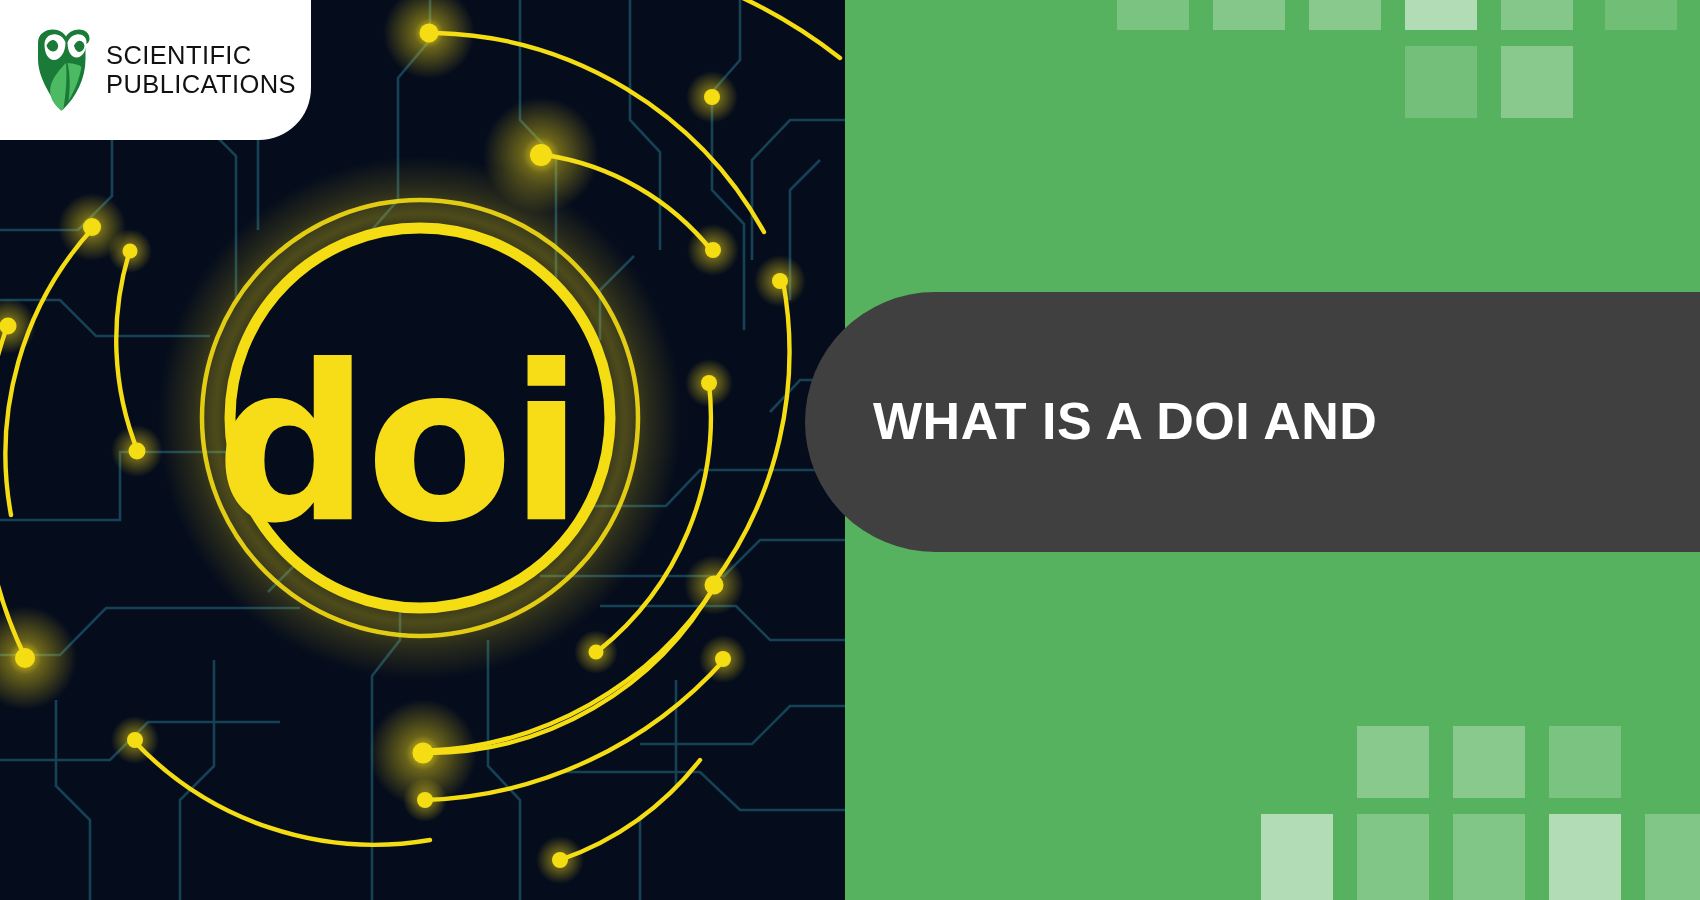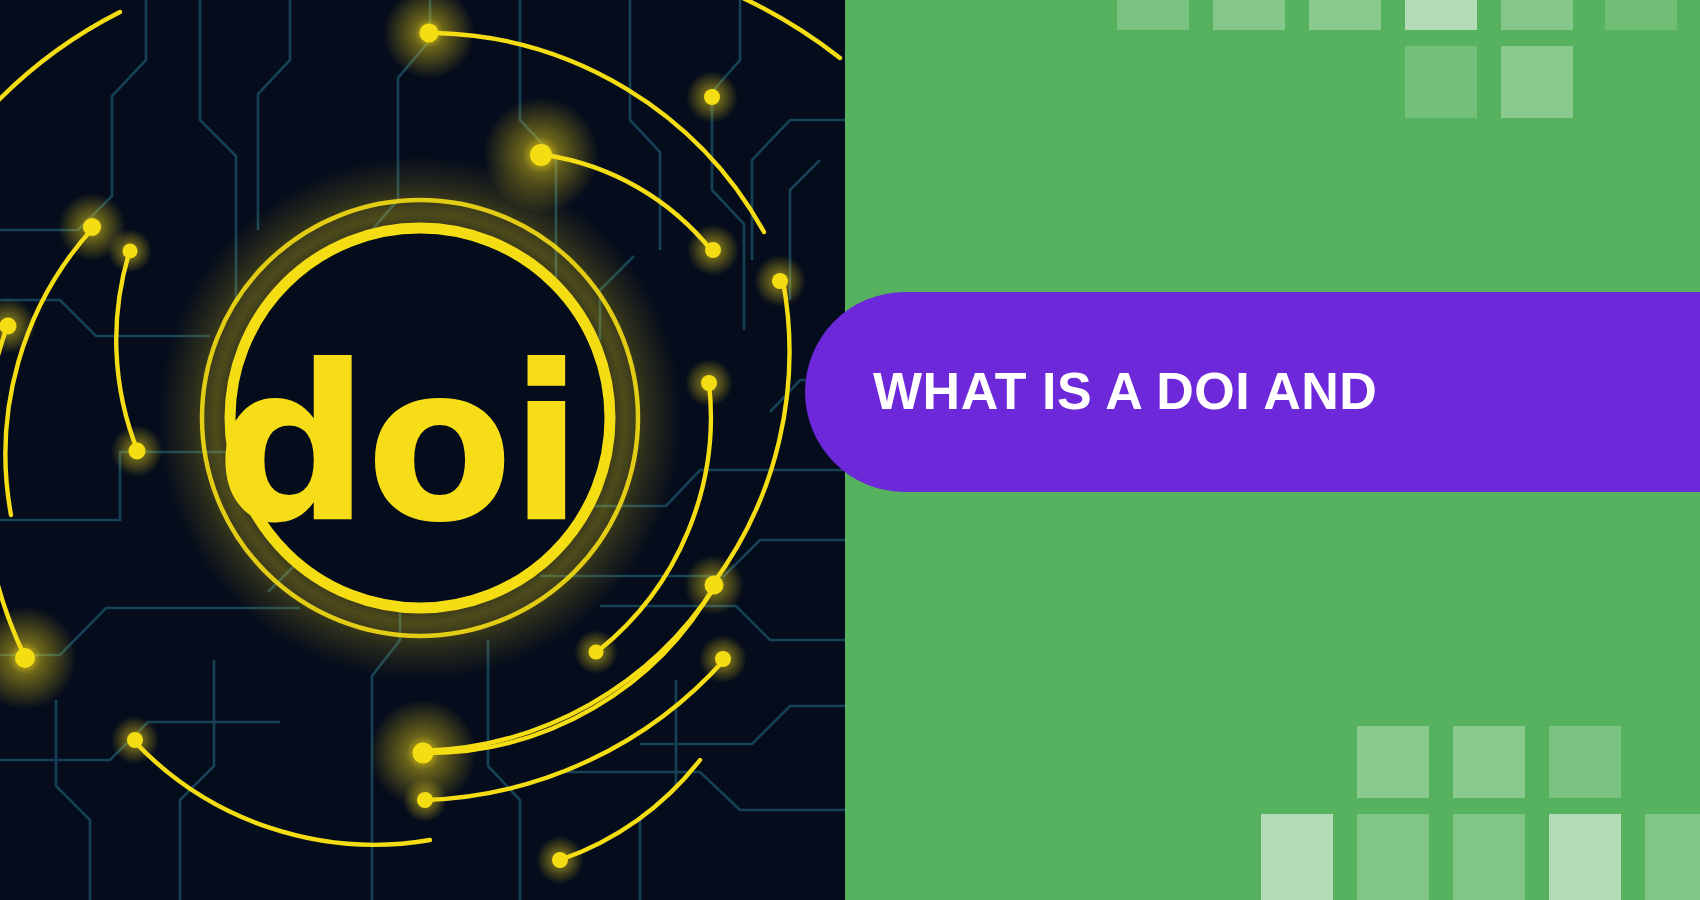--- a/index.html
+++ b/index.html
@@ -65,22 +65,22 @@
     letter-spacing:0.4px;
     color:#111111;
     font-weight:400;
   }
   .logo-text span + span { margin-top:4px; }
 
   
   .title-banner {
     position:absolute;
     left:805px; top:292px;
-    width:895px; height:200px;
-    background:#6d28d9;
+    width:895px; height:260px;
+    background:#404040;
     border-top-left-radius:140px;
     border-bottom-left-radius:140px;
     z-index:30;
   }
   .title-text {
     position:absolute;
     left:68px;
     top:50%;
     transform:translateY(-50%);
     width:700px;
@@ -263,14 +263,43 @@
         <div class="sq" style="left: 800px; top: 814px; width: 72px; height: 86px; opacity: 0.26;"></div>
       </div>
   </div>
 
   <div class="title-banner">
     <div class="title-text">
       <span class="line">WHAT IS A DOI AND</span>
     </div>
   </div>
 
+  <div class="logo-card">
+    <svg class="logo-owl" viewBox="0 0 56 82">
+      <path d="M4 14 C4 5 11 0.5 19 0.5 C25 0.5 29.5 3.5 32 7.5
+               C34.5 3.5 39 0.5 45 0.5 C51.5 0.5 55.5 4.5 55.5 9.5
+               C55.5 12.5 54 14.5 51.5 15.5 L51.5 30
+               C51.5 50 42 68 29 80.5 C27.5 82 26 81.5 25.5 79.5
+               C16 66 4 48 4 30 Z" fill="#1a7a37"></path>
+      <path d="M10.5 15.5 C10.5 8.5 16 4.5 22.5 5.5
+               C27 6.2 30 9.5 31.5 13.5
+               C31.5 24 25.5 31 20 31
+               C14 31 10.5 24 10.5 15.5 Z" fill="#ffffff"></path>
+      <path d="M33.5 13.5 C35 9.5 38 6.2 42.5 5.5
+               C48 4.6 52.5 8 52.5 13
+               C52.5 21.5 48.5 28.5 42.5 28.5
+               C37.5 28.5 33.5 23 33.5 13.5 Z" fill="#ffffff"></path>
+      <path d="M12.5 16.5 C15 11.5 19 9 22.5 13 C25 15.8 24.5 19.5 22 21.5
+               C18.5 24 14 21.5 12.5 16.5 Z" fill="#1a7a37"></path>
+      <path d="M40 16.5 C42.5 11.5 46.5 10 49.5 14 C51.5 17 50 21 47 22.5
+               C43.5 24 41 21 40 16.5 Z" fill="#1a7a37"></path>
+      <path d="M32 34 C32 34 19 46 16.5 58 C14.5 67 20 76 26 80.5
+               C27.5 82 29 81 29.5 79 C31 70 33.5 52 32 34 Z" fill="#4cb963"></path>
+      <path d="M33.5 34 C36 44 36.5 58 34.5 72
+               C40 63 45.5 50 47.5 38 C46 36 40 34.5 33.5 34 Z" fill="#4cb963"></path>
+    </svg>
+    <div class="logo-text">
+      <span>SCIENTIFIC</span>
+      <span>PUBLICATIONS</span>
+    </div>
+  </div>
 
 </div>
 
 </body></html>

